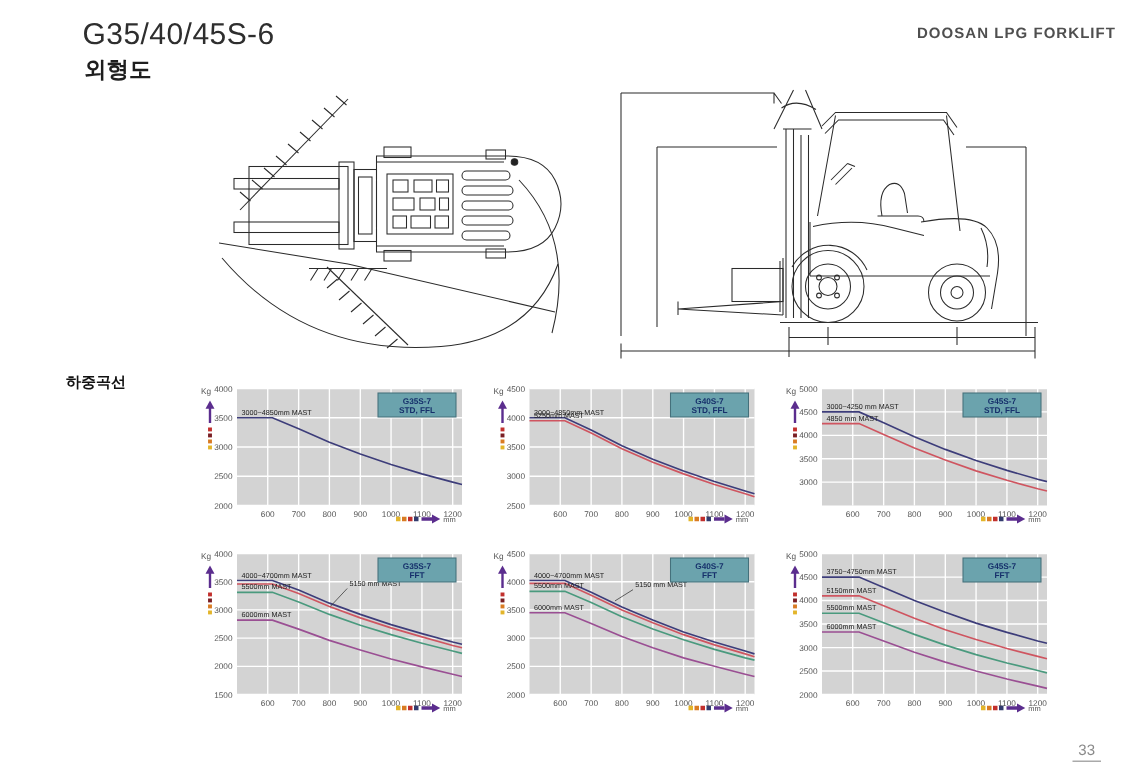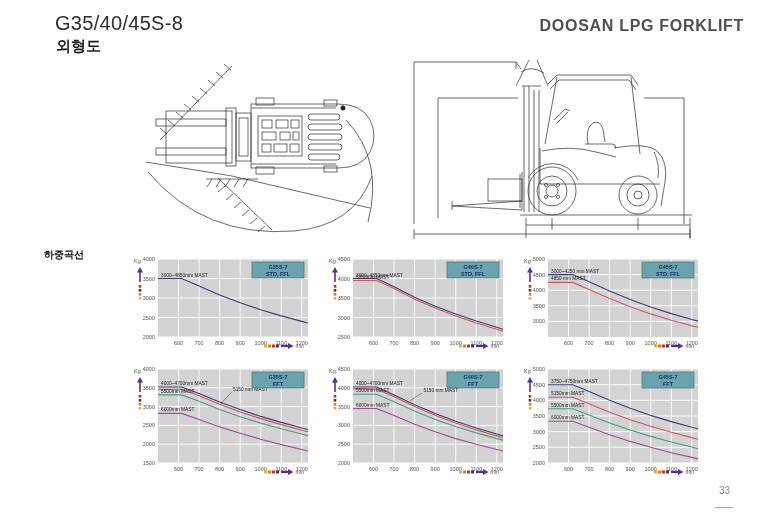--- a/index.html
+++ b/index.html
@@ -1,35 +1,35 @@
 <!DOCTYPE html>
 <html><head>
 <meta charset="utf-8">
 <style>
   html,body{margin:0;padding:0;background:#e8e8e8;}
   .page{position:relative;width:760px;height:516px;background:#ffffff;font-family:"Liberation Sans",sans-serif;overflow:hidden;margin:0 auto;}
   .title{position:absolute;left:55px;top:12px;font-size:20px;font-weight:500;color:#2e2e2e;letter-spacing:.3px;}
   .subtitle{position:absolute;left:56px;top:37px;font-size:15px;font-weight:bold;color:#1e1e1e;}
-  .brand{position:absolute;right:16px;top:17px;font-size:16px;font-weight:bold;color:#4f4f4f;letter-spacing:.7px;}
+  .brand{position:absolute;right:16px;top:17px;font-size:10px;font-weight:bold;color:#4f4f4f;letter-spacing:.7px;}
   .section-label{position:absolute;left:44px;top:248px;font-size:10px;font-weight:bold;color:#111;}
   .drawing{position:absolute;}
   .topview{left:146px;top:58px;width:248px;height:178px;}
   .sideview{left:398px;top:52px;width:298px;height:190px;}
   .chart{position:absolute;width:186px;}
   .c0{left:128px;top:251px;} .c1{left:323px;top:251px;} .c2{left:518px;top:251px;}
   .c3{left:128px;top:361px;} .c4{left:323px;top:361px;} .c5{left:518px;top:361px;}
-  .pageno{position:absolute;right:26px;bottom:8px;font-size:10px;color:#8a8a8a;border-bottom:1px solid #aaa;padding:0 4px 11px;}
+  .pageno{position:absolute;right:26px;bottom:8px;font-size:10px;color:#8a8a8a;border-bottom:1px solid #aaa;padding:0 4px 1px;}
   svg text{font-family:"Liberation Sans",sans-serif;}
 </style>
 </head>
 <body>
 
 <div class="page">
 
-  <div class="title">G35/40/45S-8</div>
+  <div class="title">G35/40/45S-6</div>
   <div class="subtitle">외형도</div>
   <div class="brand">DOOSAN LPG FORKLIFT</div>
 
   <div class="drawing topview">
     <svg width="248" height="178" viewBox="0 0 248 178">
       <g stroke="#2b2b2b" stroke-width="0.7" fill="none">
 
         <path d="M14 82 L86 8"></path>
         <path d="M21 76 l-7 -6 M29 68 l-7 -6 M37 60 l-7 -6 M45 52 l-7 -6 M53 44 l-7 -6 M61 36 l-7 -6 M69 28 l-7 -6 M77 20 l-7 -6 M85 12 l-7 -6"></path>
 

